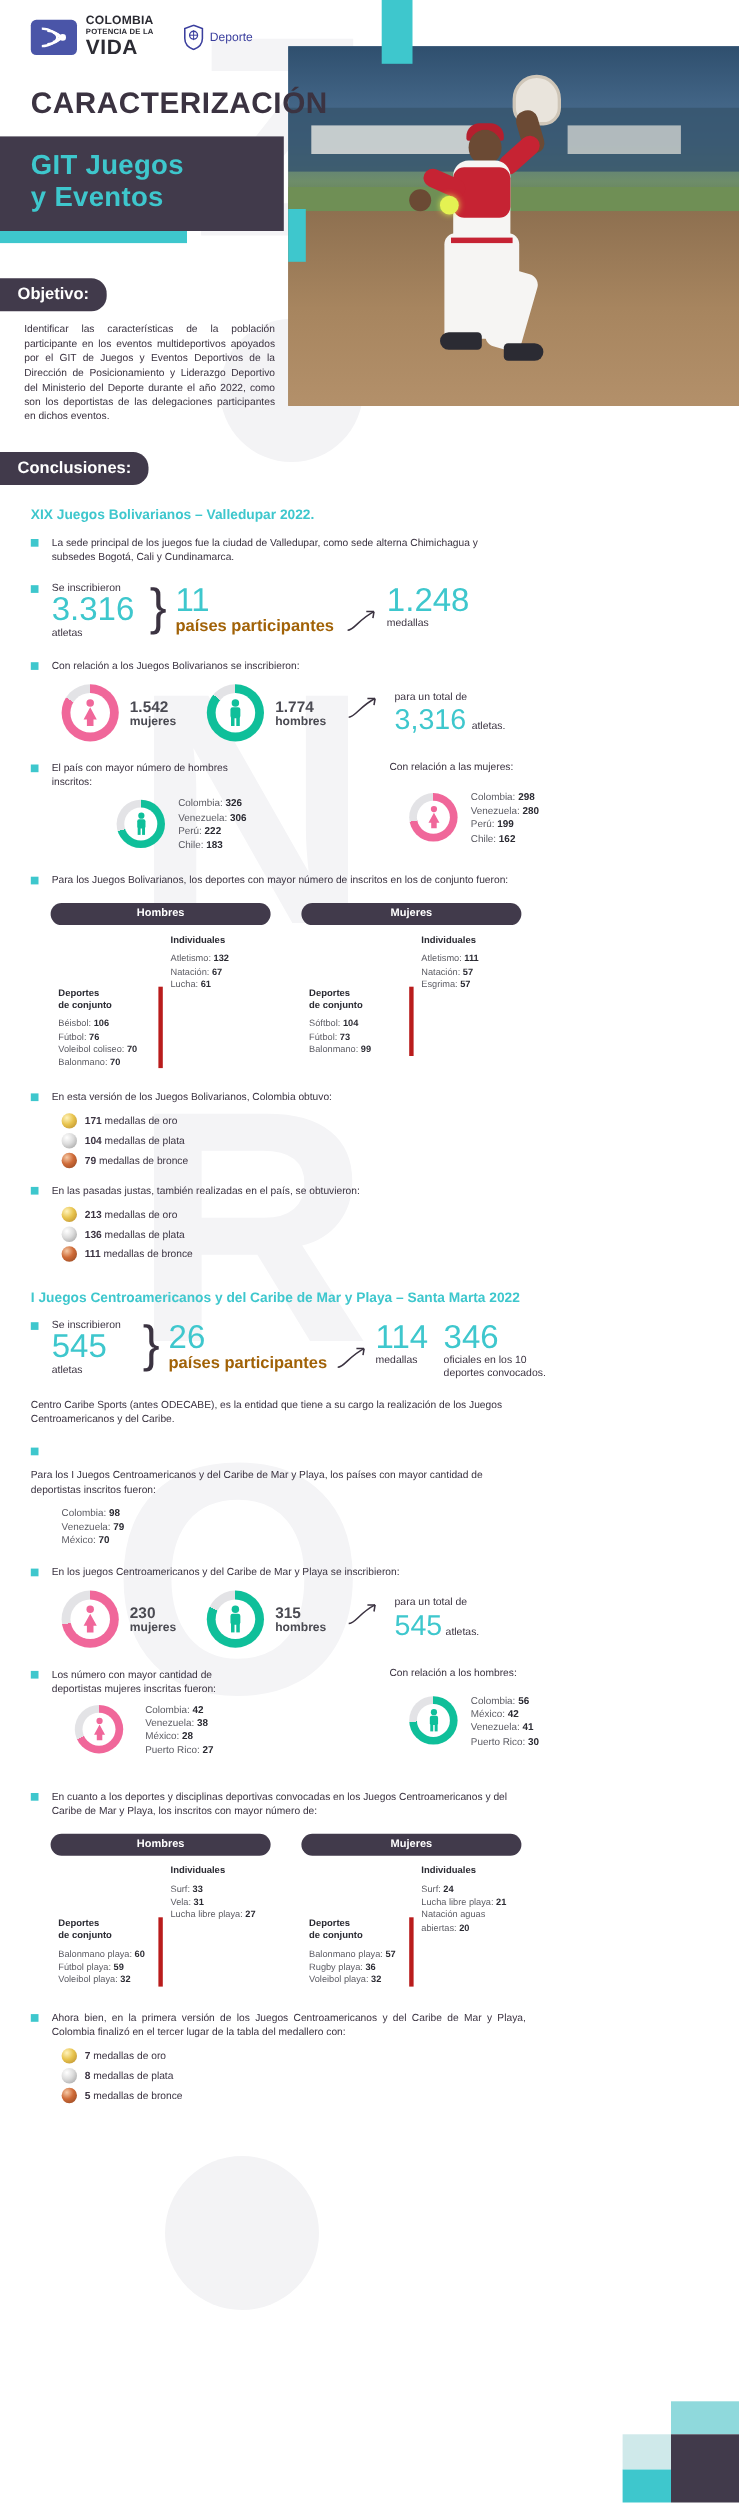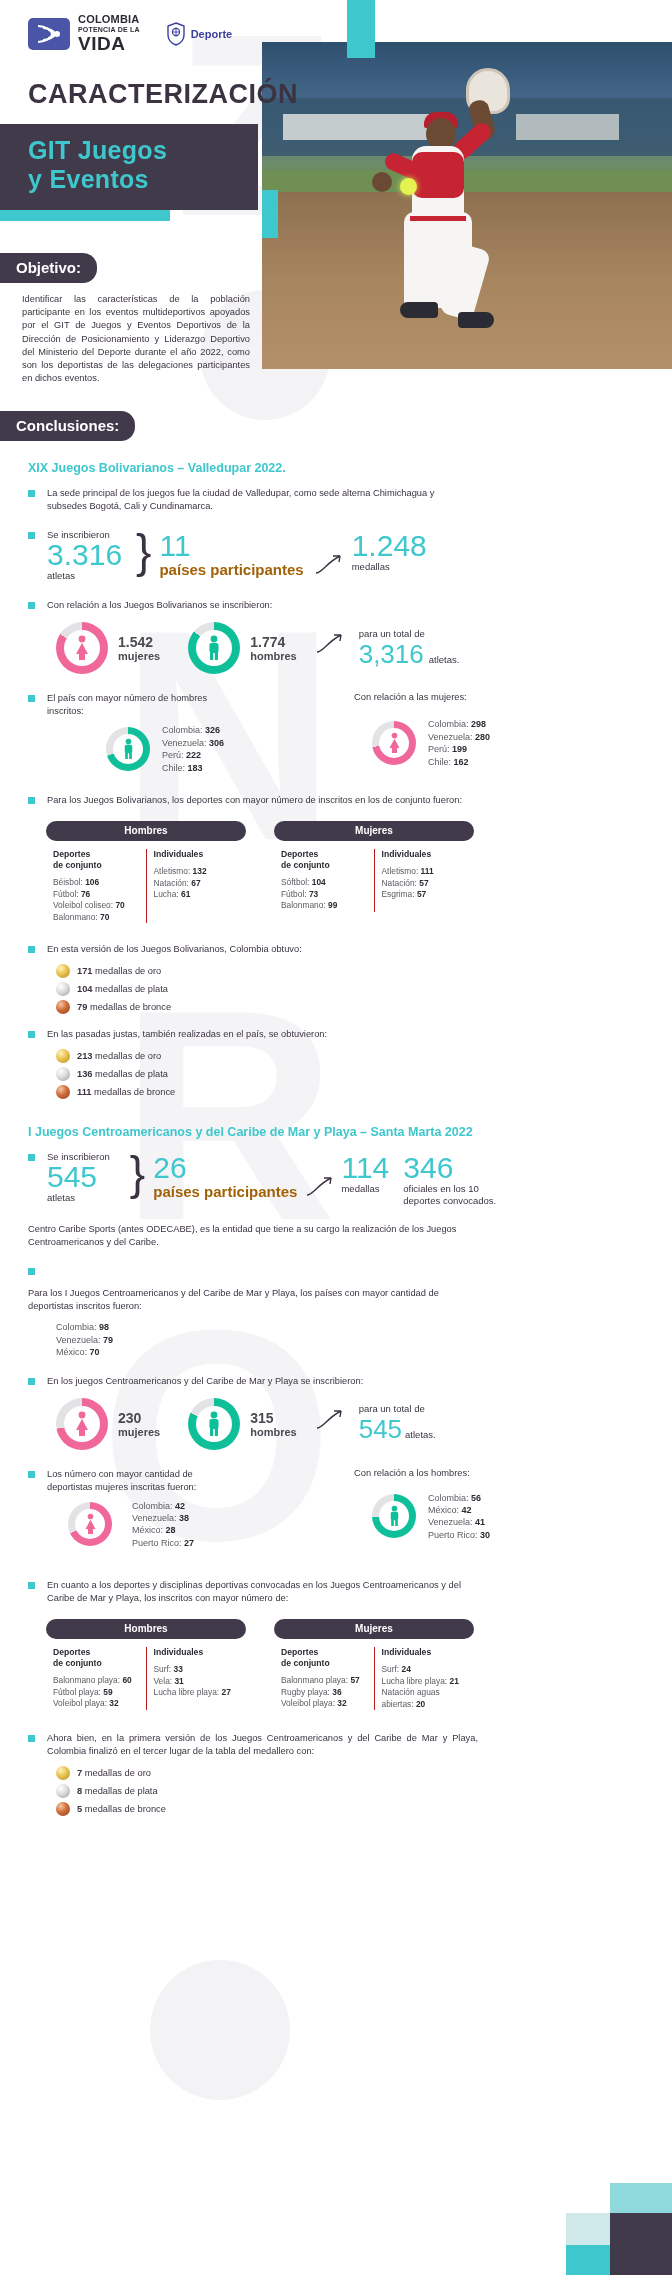--- a/index.html
+++ b/index.html
@@ -32,21 +32,21 @@
     width: 42px; height: 32px; background: #4a55a8; border-radius: 5px;
     display:flex; align-items:center; justify-content:center;
   }
   .logo-mark svg { display:block; }
   .logo-words { line-height: 1; }
   .logo-words .l1 { font-size: 11px; font-weight: 800; letter-spacing: .2px; color:#2b2b33; }
   .logo-words .l2 { font-size: 7px; font-weight: 600; letter-spacing: .2px; color:#2b2b33; margin: 1px 0; }
   .logo-words .l3 { font-size: 19px; font-weight: 800; letter-spacing: .5px; color:#2b2b33; }
   .logo-dep { display:flex; align-items:center; gap: 5px; }
   .shield { width: 20px; height: 24px; }
-  .dep-text { font-size: 11px; font-weight: 700; color:#3b3f9e; }
+  .dep-text { font-size: 11px; font-weight: 400; color:#3b3f9e; }
 
   .title-car {
     position: relative; z-index: 3;
     margin: 26px 0 0 28px;
     font-size: 27px; font-weight: 800; letter-spacing: .5px; color: #3b3341;
   }
   .title-band {
     position: relative; z-index: 3;
     margin-top: 14px; background: #413a4b; width: 258px; padding: 12px 0 16px 28px;
   }
@@ -123,21 +123,21 @@
   .donut .glyph { position:absolute; inset:0; display:flex; align-items:center; justify-content:center; }
   .donut.sm { width: 44px; height: 44px; }
   .donut.sm .hole { inset: 7px; }
 
   
   .tbl { width: 200px; }
   .tbl-head { background:#413a4b; color:#fff; text-align:center; font-size: 10px; font-weight:600;
               border-radius: 11px; padding: 4px 0 5px; }
   .tbl-cols { display:flex; margin-top: 8px; }
   .tbl-col { flex:1; padding: 0 7px; }
-  .tbl-col.first { border-right: 1px solid #b91c1c; }
+  .tbl-col.first { border-right: 4px solid #b91c1c; margin-top: 48px; }
   .tbl-col h4 { font-size: 8.6px; font-weight: 800; color:#2b2b33; line-height: 11px; margin-bottom: 6px; }
   .tbl-col p { font-size: 8.4px; line-height: 11.5px; color:#5b5b63; }
   .tbl-col p b { color:#2b2b33; font-weight: 800; }
 
   
   .medal-line { display:flex; align-items:center; gap: 7px; margin: 4px 0; }
   .medal { width: 14px; height: 14px; border-radius: 50%; flex:0 0 14px; }
   .medal.gold   { background: radial-gradient(circle at 34% 30%, #fff3bd 0%, #e8c44e 45%, #b5872a 100%); }
   .medal.silver { background: radial-gradient(circle at 34% 30%, #ffffff 0%, #dcdcdc 45%, #9a9a9a 100%); }
   .medal.bronze { background: radial-gradient(circle at 34% 30%, #f5c9a6 0%, #cf6b38 45%, #8d431f 100%); }

